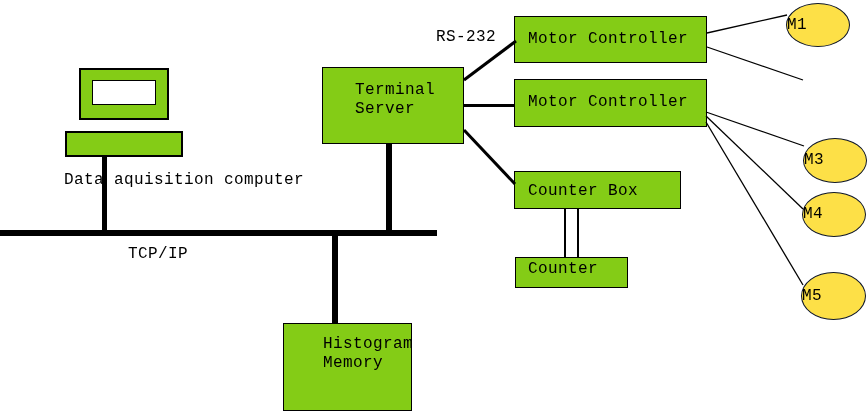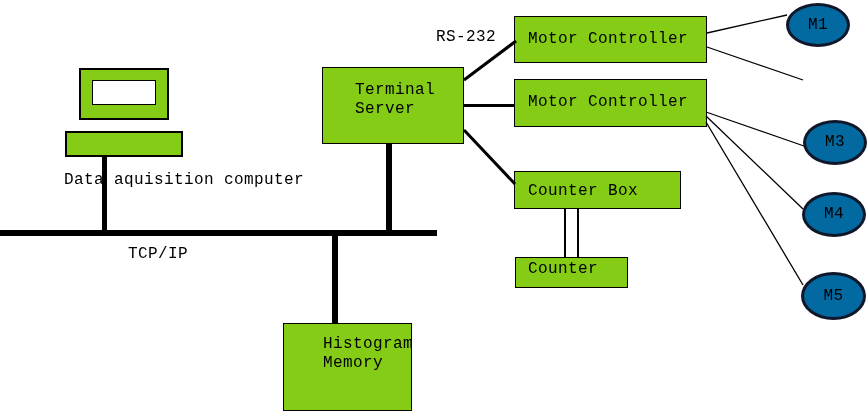--- a/index.html
+++ b/index.html
@@ -30,28 +30,27 @@
   .box {
     position: absolute;
     border: 1px solid #000000;
     background: #84cc16;
     box-sizing: border-box;
     z-index: 1;
     white-space: nowrap;
   }
   .ellipse {
     position: absolute;
-    border: 3px solid #0f172a;
+    border: 1px solid #0f172a;
     border-radius: 50%;
-    background: #0369a1;
+    background: #fde047;
     box-sizing: border-box;
     z-index: 1;
     display: flex;
     align-items: center;
-    justify-content: center;
   }
   .freelabel {
     position: absolute;
     z-index: 1;
     white-space: nowrap;
   }
   
   #terminal-server { left: 322px; top: 67px;  width: 142px; height: 77px; padding: 13px 0 0 32px; }
   #motor-ctrl-1    { left: 514px; top: 16px;  width: 193px; height: 47px; padding: 13px 0 0 13px; }
   #motor-ctrl-2    { left: 514px; top: 79px;  width: 193px; height: 48px; padding: 13px 0 0 13px; }
@@ -59,21 +58,21 @@
   #counter         { left: 515px; top: 257px; width: 113px; height: 31px; padding: 2px 0 0 12px; }
   #histogram       { left: 283px; top: 323px; width: 129px; height: 88px; padding: 11px 0 0 39px; }
   
   #monitor  { left: 79px; top: 68px; width: 90px; height: 52px; border-width: 2px; }
   #screen   { position: absolute; left: 11px; top: 10px; width: 64px; height: 25px;
               border: 1.5px solid #000000; background: #ffffff; box-sizing: border-box; }
   #keyboard { left: 65px; top: 131px; width: 118px; height: 26px; border-width: 2px; }
   
   #motor-m1 { left: 786px; top: 3px;   width: 64px; height: 44px; }
   #motor-m2 { left: 802px; top: 66px;  width: 65px; height: 44px; }
-  #motor-m3 { left: 803px; top: 120px; width: 64px; height: 45px; }
+  #motor-m3 { left: 803px; top: 138px; width: 64px; height: 45px; }
   #motor-m4 { left: 802px; top: 192px; width: 64px; height: 45px; }
   #motor-m5 { left: 801px; top: 272px; width: 65px; height: 48px; }
   
   #rs232-label    { left: 436px; top: 28px; }
   #dataacq-label  { left: 64px;  top: 171px; }
   #tcpip-label    { left: 128px; top: 245px; }
 </style>
 </head>
 <body>
 

